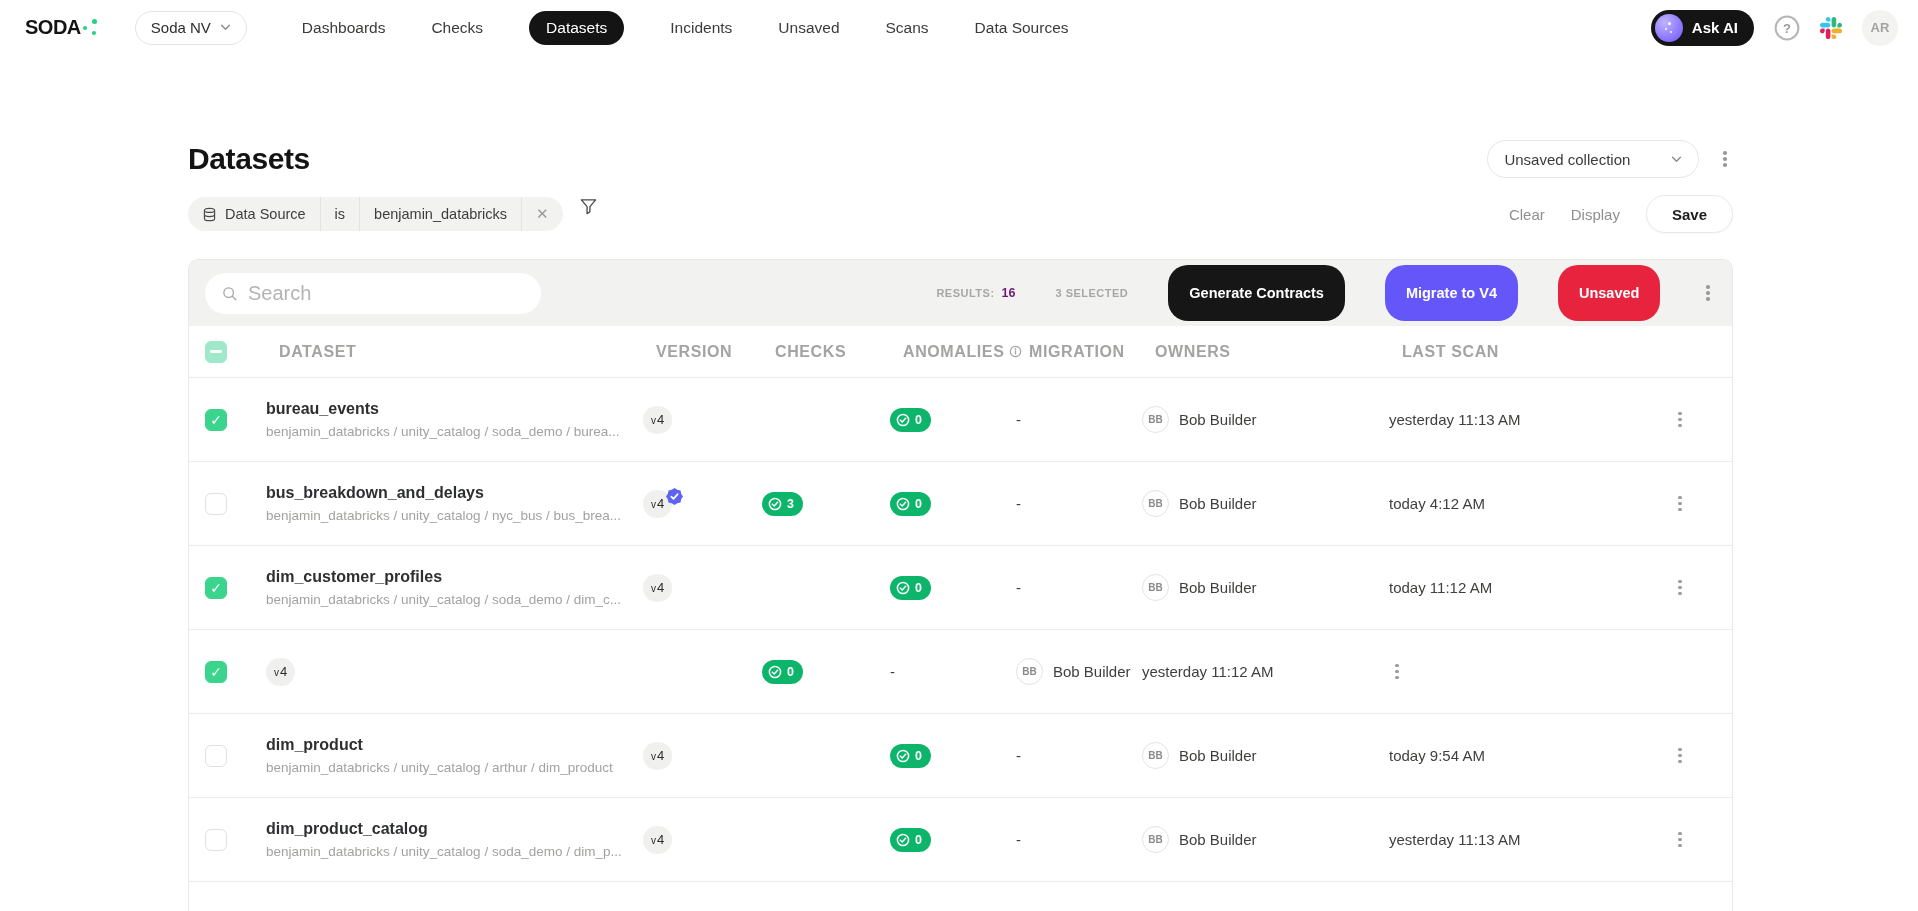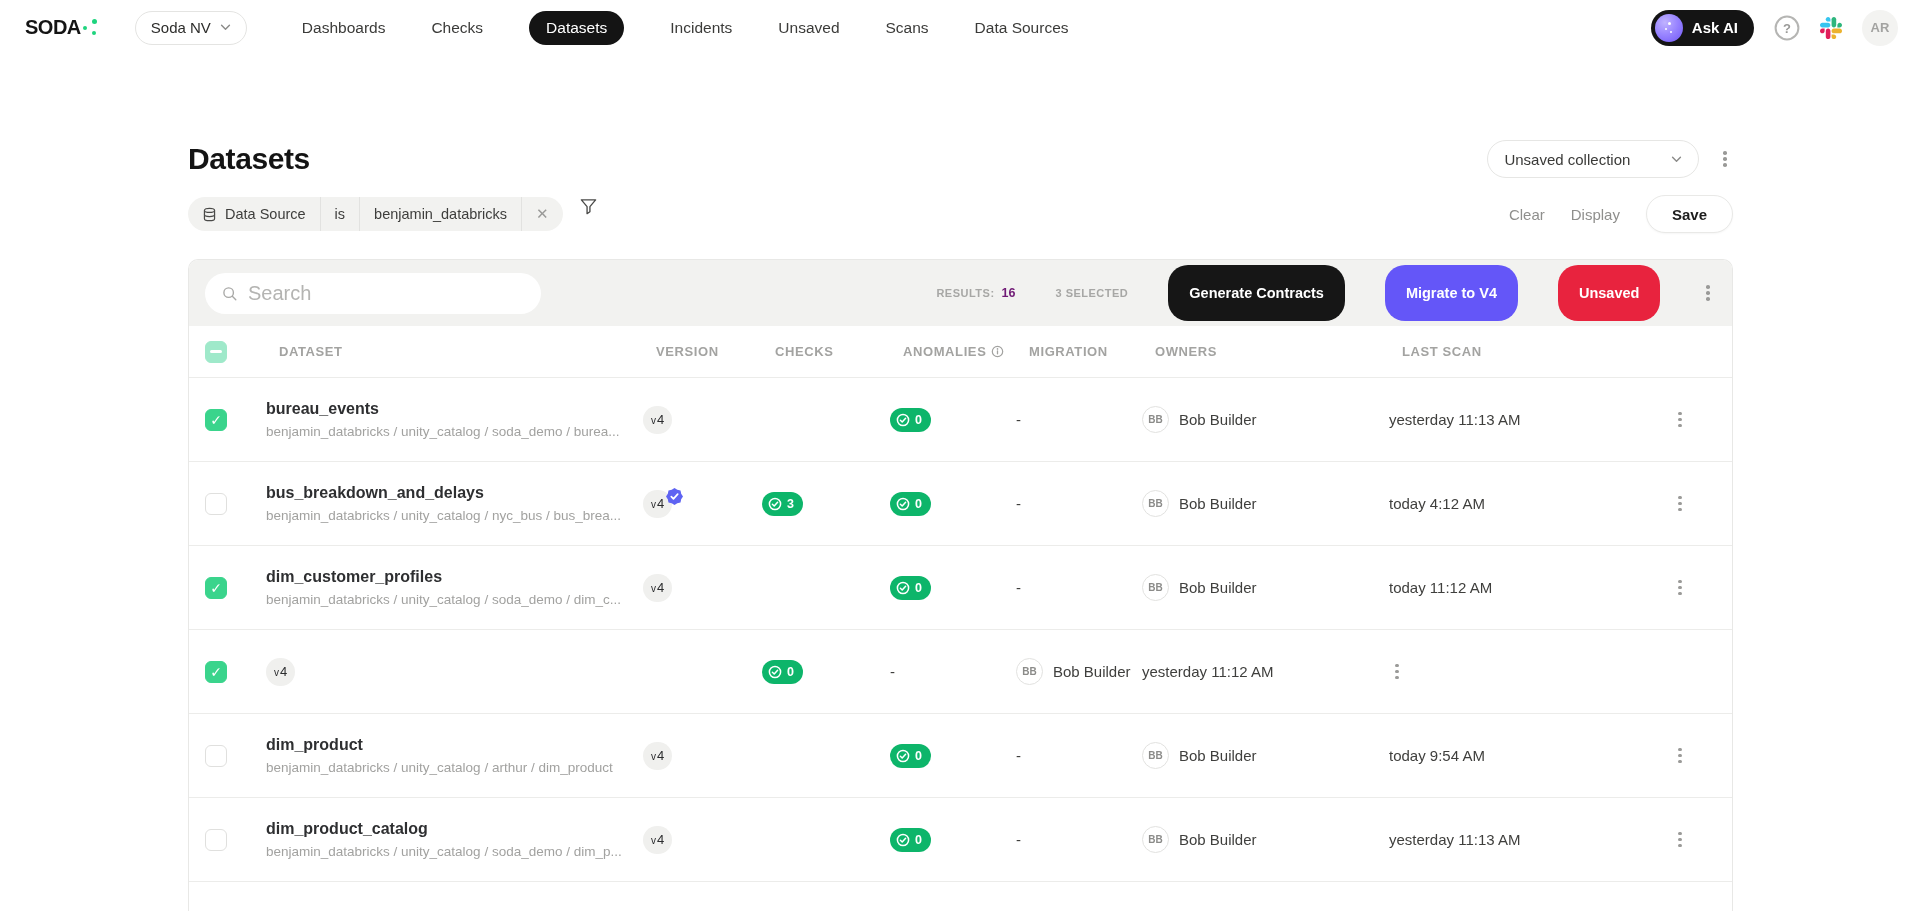--- a/index.html
+++ b/index.html
@@ -71,21 +71,21 @@
   .results-count { font-size:12.5px; font-weight:700; color:#701a75; }
   .pill-btn { height:56px; border:none; border-radius:20px; padding:0 21px; font-size:14.5px; font-weight:700;
     color:#fff; cursor:pointer; font-family:inherit; white-space:nowrap; }
   .btn-black { background:#161616; }
   .btn-purple { background:#6456f8; }
   .btn-red { background:#e8233e; }
 
   
   .trow { display:grid; grid-template-columns:77px 377px 119px 128px 126px 126px 247px 1fr 60px; align-items:center; }
   .thead { height:52px; border-bottom:1px solid #ececea; }
-  .th { font-size:13px; font-weight:600; letter-spacing:0.6px; color:#a3a3a1; display:flex; align-items:center; gap:5px;padding-left:13px; }
+  .th { font-size:16px; font-weight:600; letter-spacing:0.6px; color:#a3a3a1; display:flex; align-items:center; gap:5px;padding-left:13px; }
   .cell-check { padding-left:16px; }
   .checkbox { width:22px; height:22px; border-radius:6px; border:1px solid #e0e0de; background:#fff; cursor:pointer;
     display:flex; align-items:center; justify-content:center; }
   .checkbox.checked { background:#3ad48c; border-color:#3ad48c; }
   .checkbox.indeterminate { background:#9fe9ca; border-color:#9fe9ca; }
   .checkbox .check { color:#fff; font-size:14px; font-weight:700; line-height:1; }
   .checkbox .minus { width:12px; height:2.6px; background:#fff; border-radius:2px; }
   .drow { height:84px; border-bottom:1px solid #ececea; }
   .ds-name { font-size:16px; font-weight:600; color:#2e2f31; text-decoration:none; cursor:pointer; display:inline-block; }
   .ds-path { margin-top:6px; font-size:13.5px; color:#a2a2a0; }

